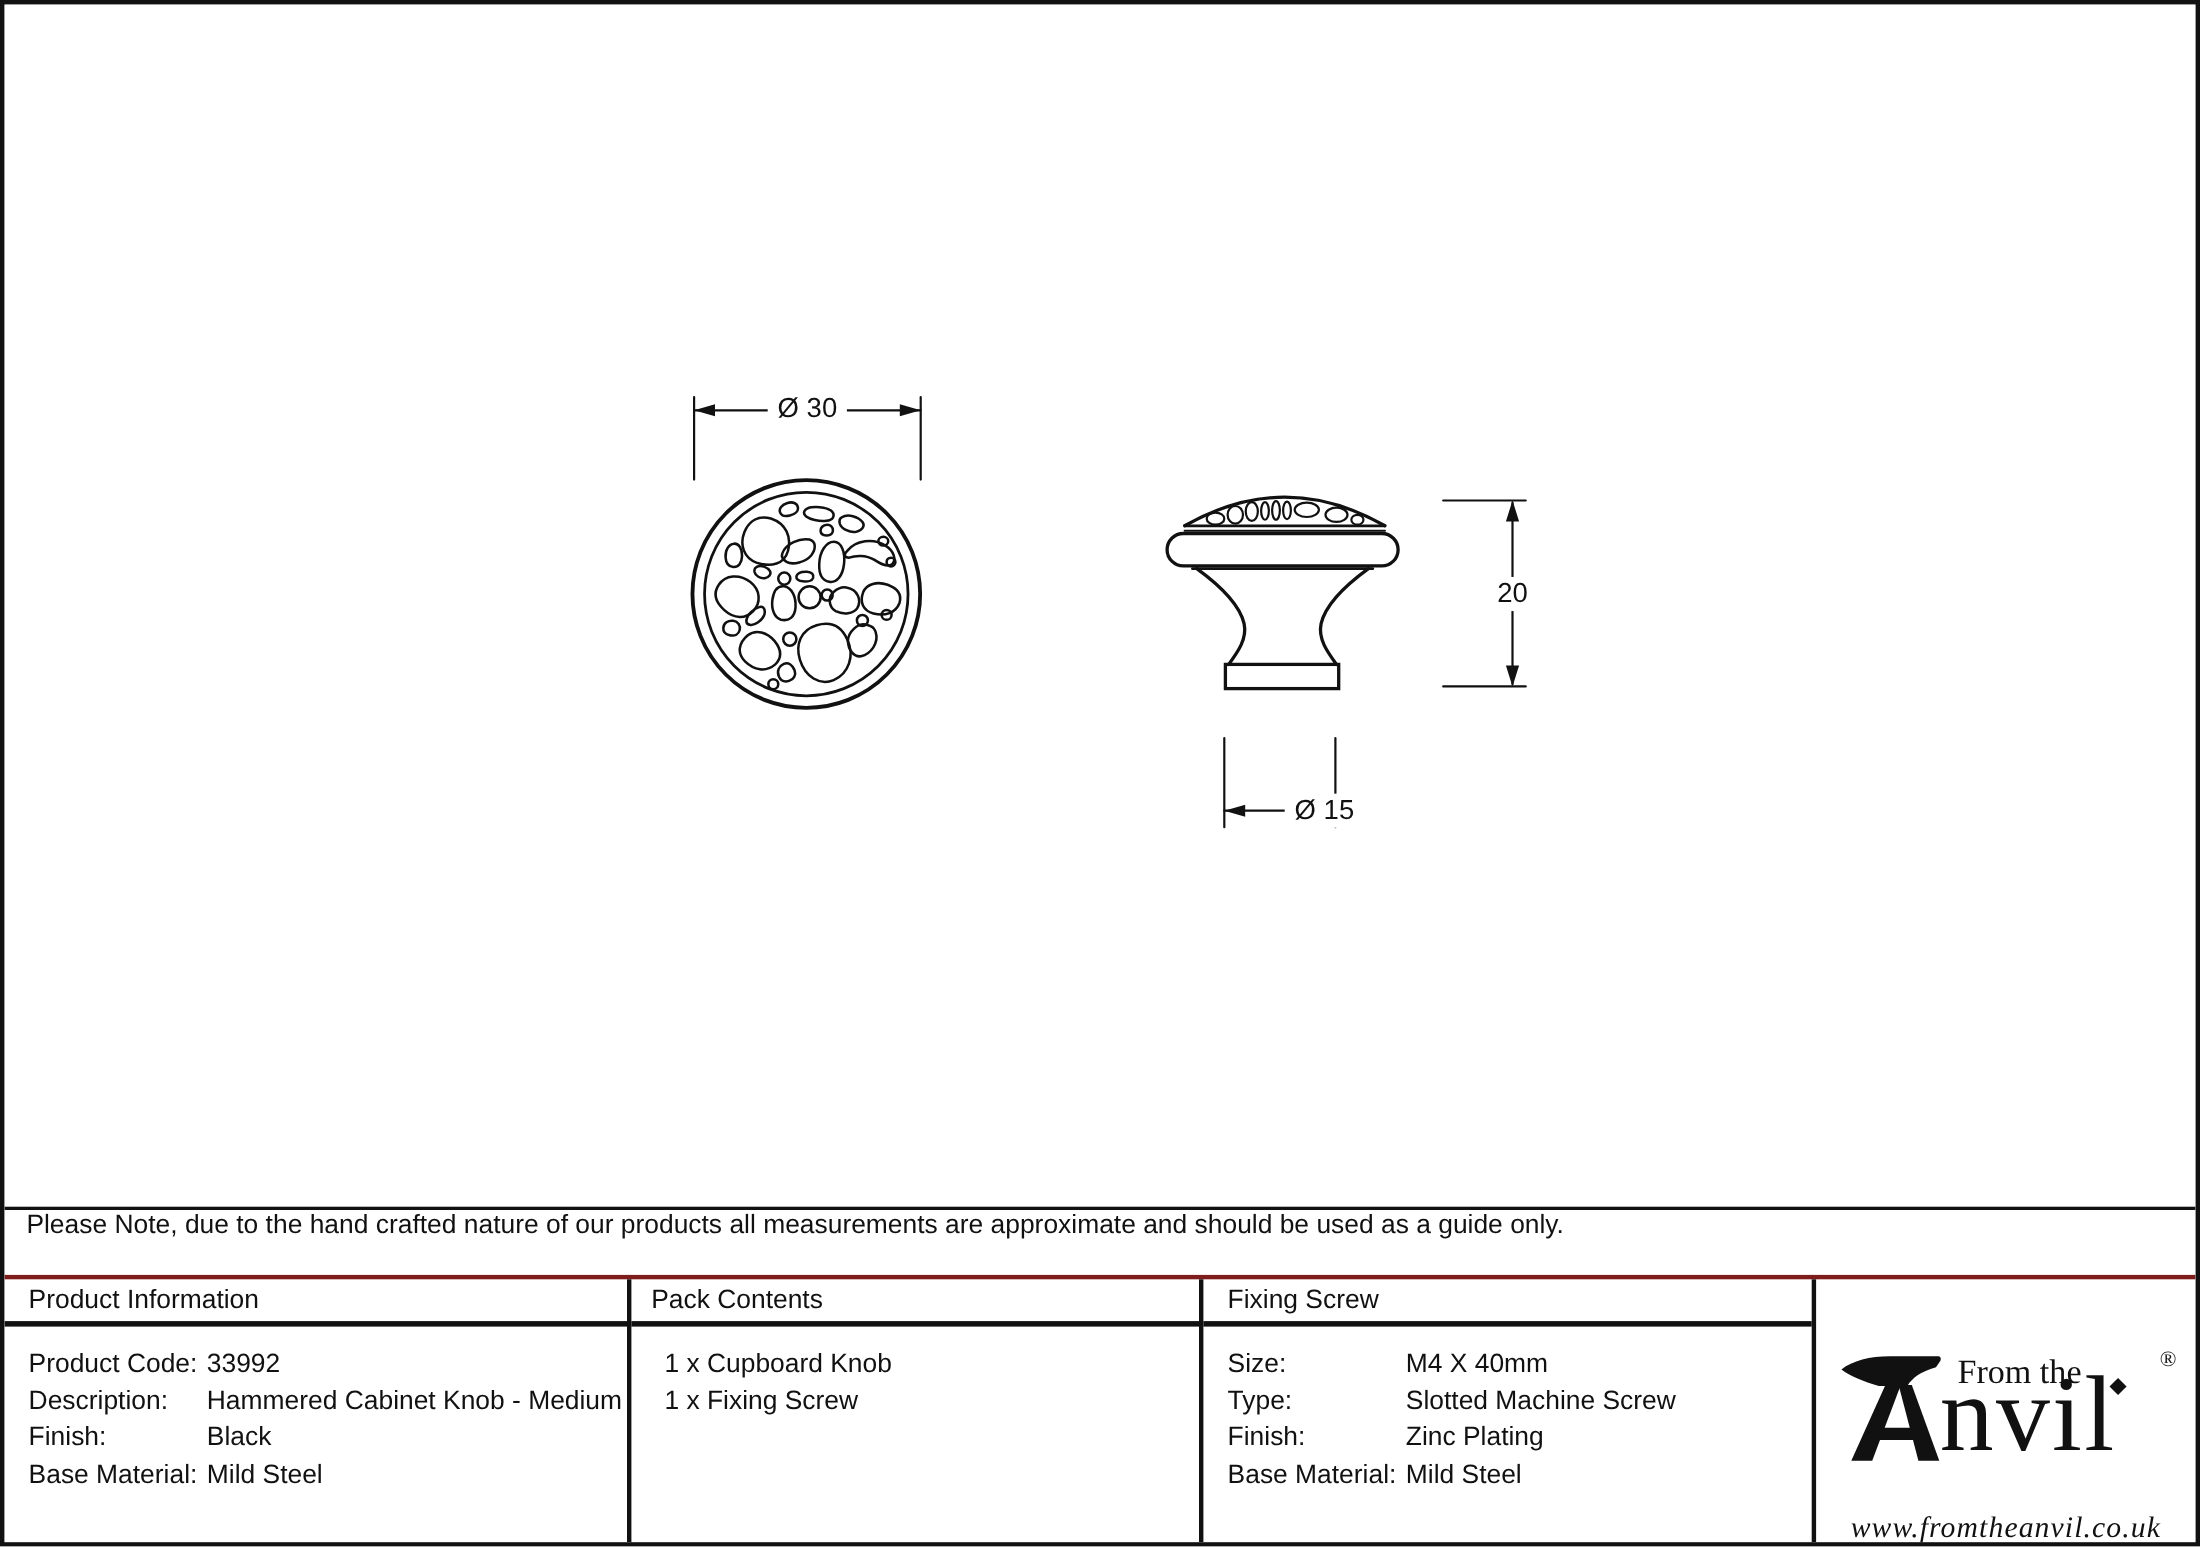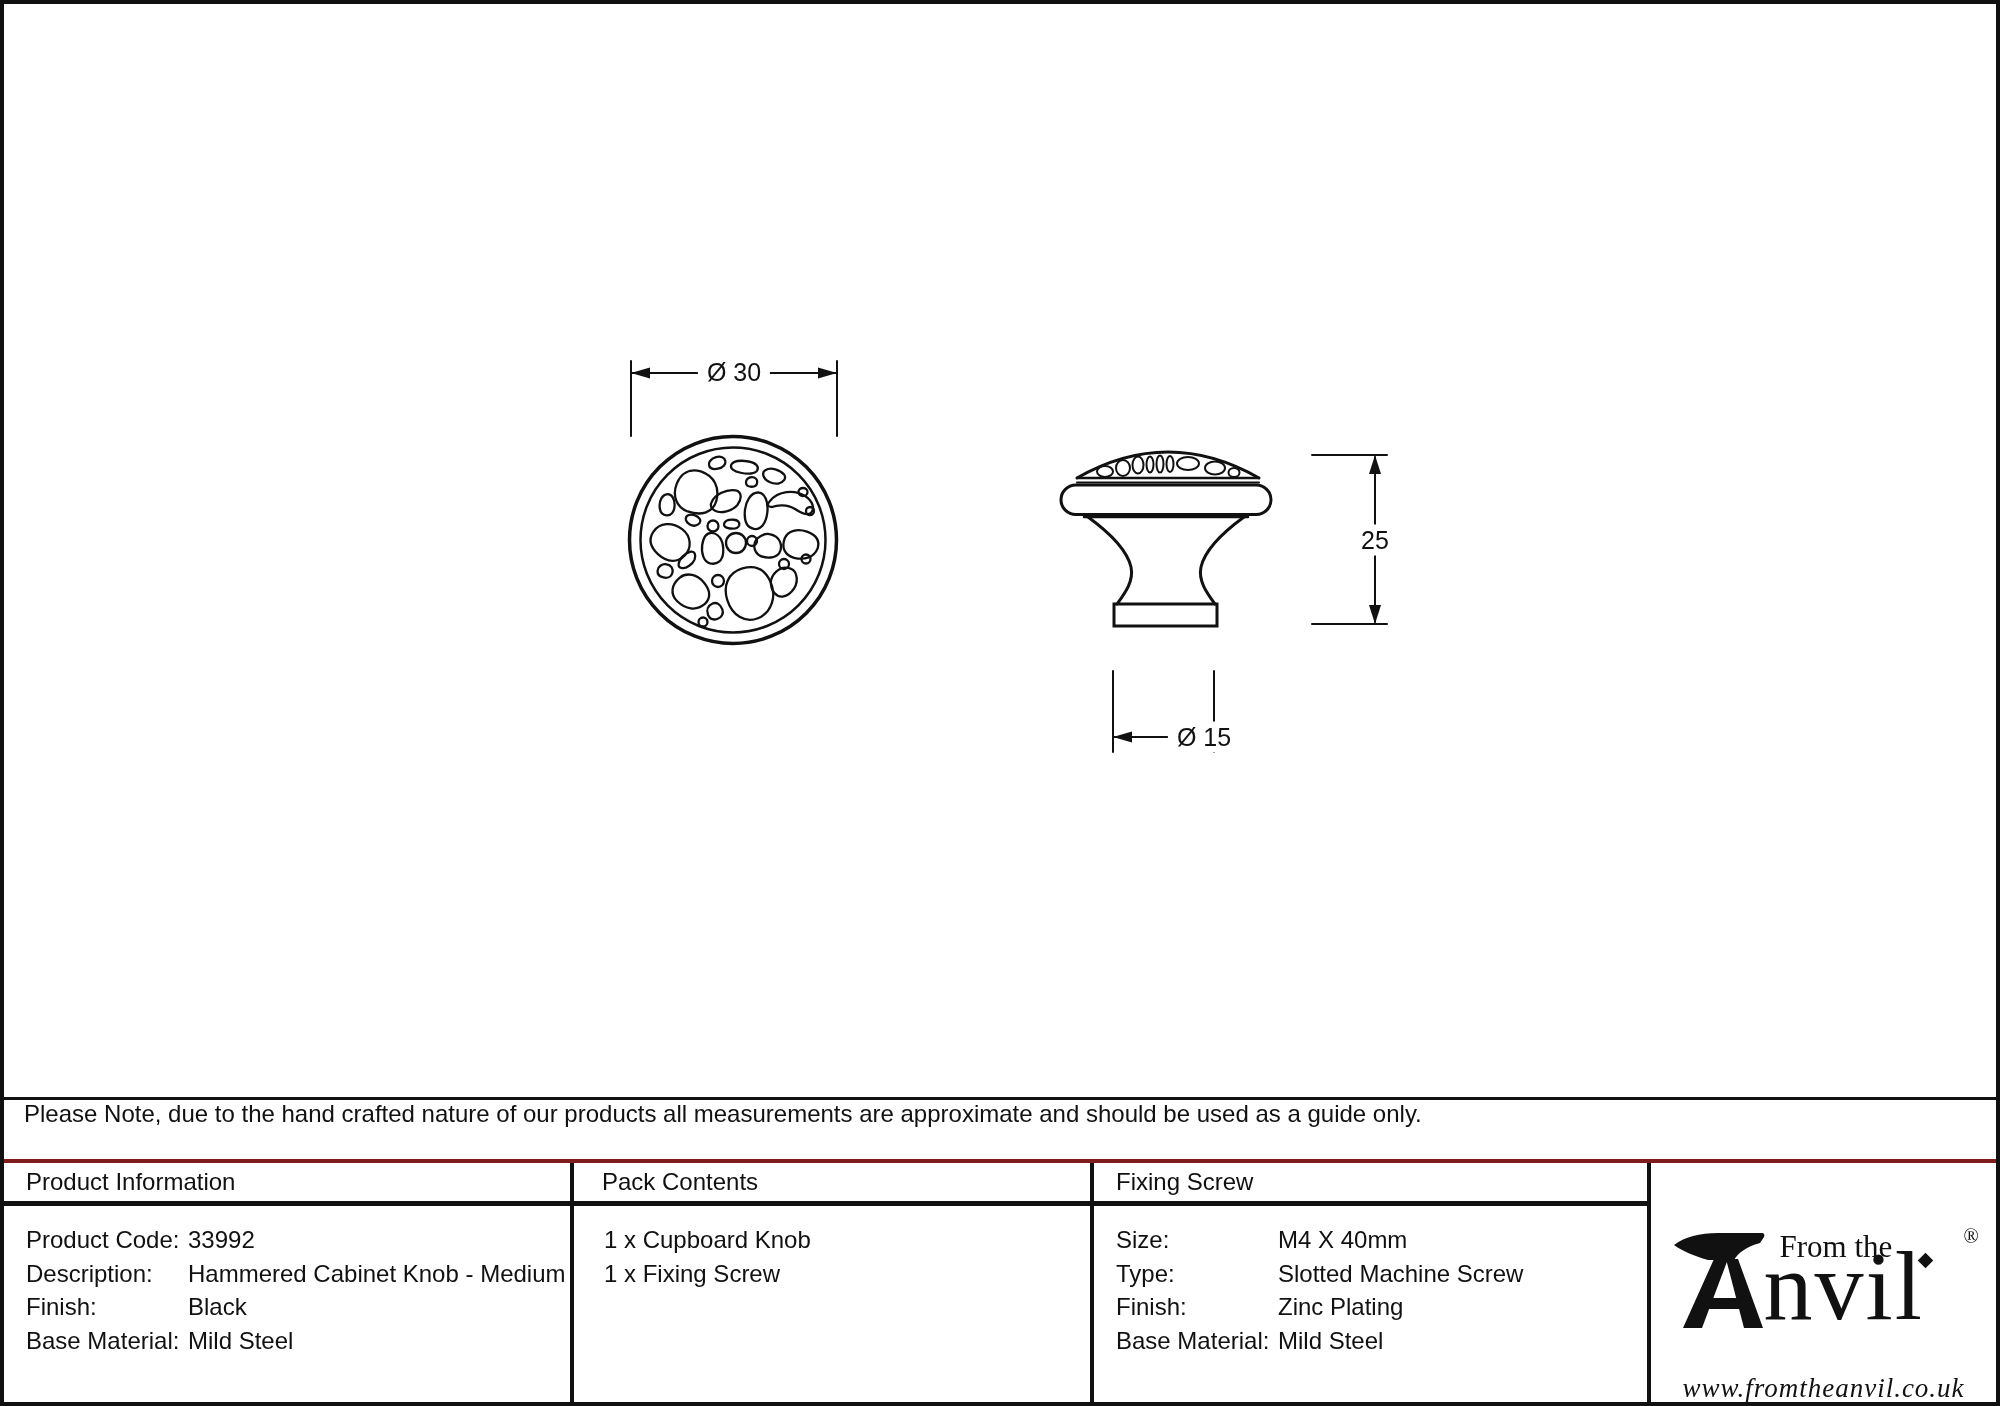--- a/index.html
+++ b/index.html
@@ -47,21 +47,21 @@
   .col-screw{width:557px;border-right:4px solid #111;}
   .col-logo{flex:1;position:relative;}
   .col-header{
     height:38px;
     border-bottom:5px solid #111;
     display:flex;align-items:center;
     padding-left:22px;
     font-size:24px;
     box-sizing:content-box;
   }
-  .col-pack .col-header{padding-left:28px;}
+  .col-pack .col-header{padding-left:18px;}
   .col-body{
     padding:17px 6px 0 22px;
     font-size:24px;
     line-height:33.5px;
   }
   .col-pack .col-body{padding-left:18px;margin-left:12px;}
   .spec-row{display:flex;}
   .spec-label{width:162px;flex:0 0 162px;}
   .spec-value{flex:1;white-space:nowrap;}
   
@@ -189,21 +189,21 @@
       <g stroke-width="2">
         <path d="M 1109,667 V 748"></path>
         <path d="M 1210,667 V 748"></path>
         <path d="M 1109,733 H 1210"></path>
         <polygon points="1109,733 1128,727.5 1128,738.5" fill="#111" stroke="none"></polygon>
         <polygon points="1210,733 1191,727.5 1191,738.5" fill="#111" stroke="none"></polygon>
       </g>
     </svg>
 
     <span class="dim-label" style="left:730px;top:368px;">Ø 30</span>
-    <span class="dim-label" style="left:1371px;top:536px;padding:1px 5px;">25</span>
+    <span class="dim-label" style="left:1371px;top:536px;padding:1px 5px;">20</span>
     <span class="dim-label" style="left:1200px;top:733px;">Ø 15</span>
   </div>
 
   <div class="note-row">
     <span>Please Note, due to the hand crafted nature of our products all measurements are approximate and should be used as a guide only.</span>
   </div>
 
   <div class="table-grid">
 
     <div class="tcol col-product">

